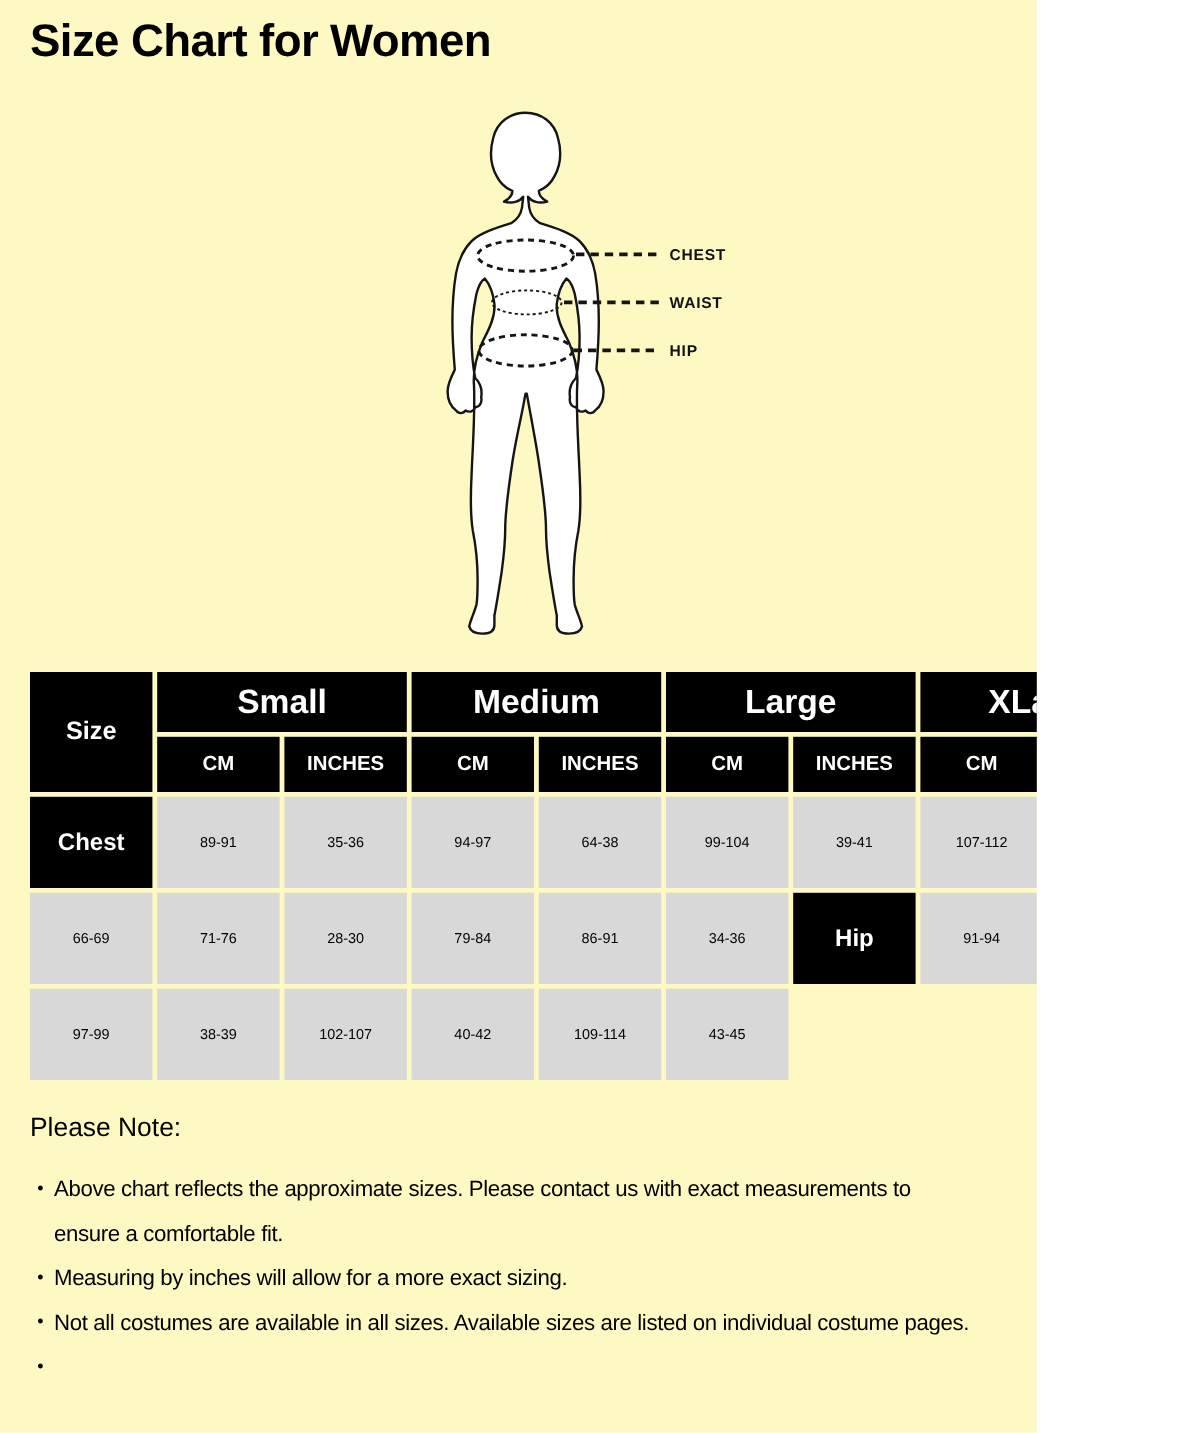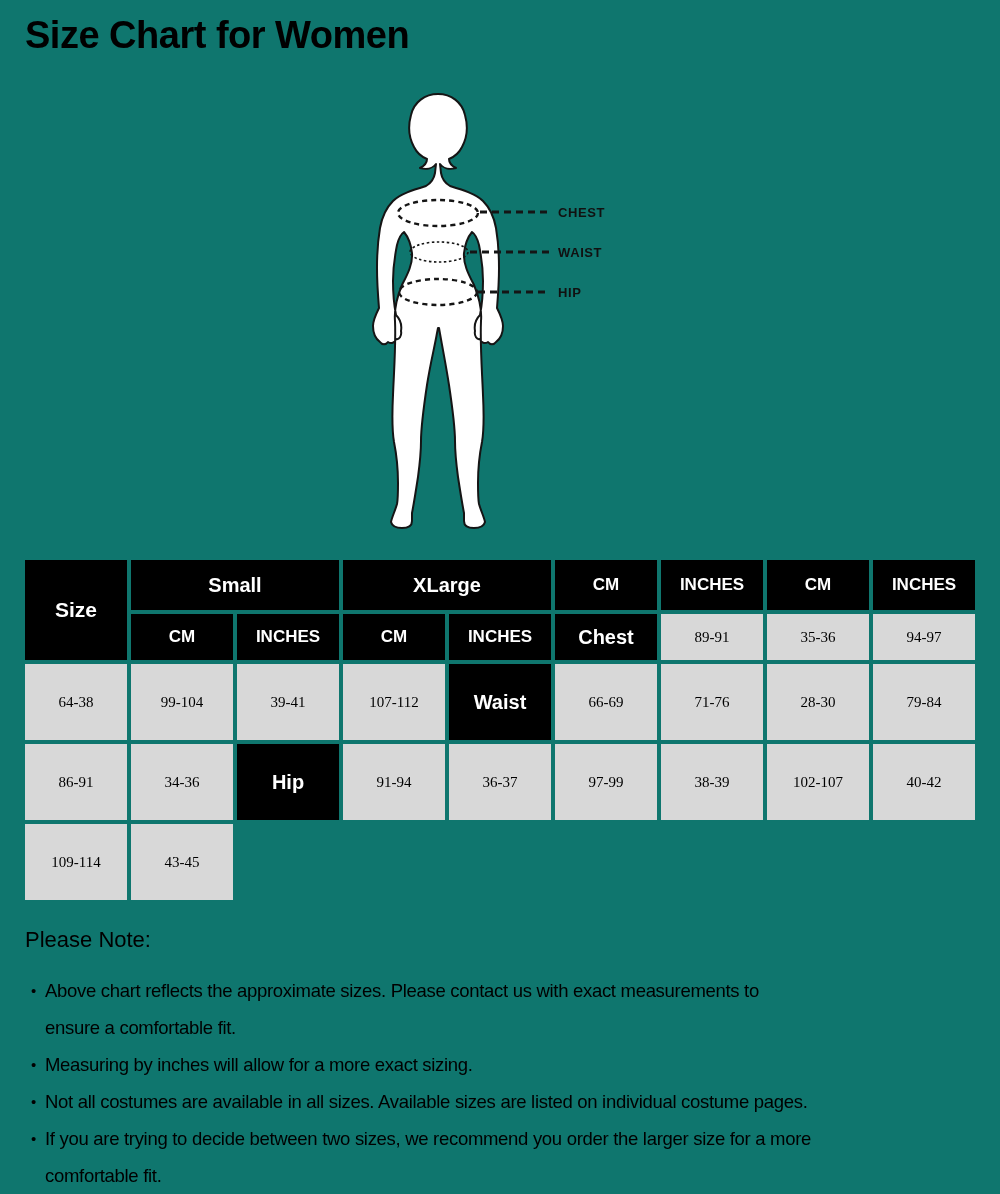--- a/index.html
+++ b/index.html
@@ -3,23 +3,23 @@
 <meta charset="utf-8">
 <style>
   html, body {
     margin: 0;
     padding: 0;
     background: #ffffff;
     font-family: "Liberation Sans", sans-serif;
   }
   .page {
     position: relative;
-    width: 1000px;
+    width: 864px;
     height: 1194px;
-    background: #0f766e;
+    background: #fef9c3;
     overflow: hidden;
   }
 
   
   .page-title {
     position: absolute;
     left: 25px;
     top: 14px;
     font-size: 38px;
     font-weight: bold;
@@ -64,36 +64,35 @@
     background: #000000;
     color: #ffffff;
     font-weight: bold;
   }
   .corner {
     grid-row: span 2;
     font-size: 21px;
   }
   .group {
     grid-column: span 2;
-    font-size: 20px;
+    font-size: 28px;
   }
   .unit {
     font-size: 17px;
   }
   .rowlabel {
     background: #000000;
     color: #ffffff;
     font-weight: bold;
     font-size: 20px;
   }
   .val {
     background: #d8d8d8;
     color: #000000;
-    font-size: 15px;
-    font-family: Liberation Serif, serif;
+    font-size: 12px;
   }
 
   
   .notes {
     position: absolute;
     left: 25px;
     top: 924px;
     width: 958px;
     color: #000000;
   }
@@ -173,20 +172,22 @@
     <line x1="148" y1="207" x2="220" y2="207" stroke="#151515" stroke-width="3.2" stroke-dasharray="7 5"></line>
 
     <text x="228" y="132">CHEST</text>
     <text x="228" y="172">WAIST</text>
     <text x="228" y="212">HIP</text>
   </svg>
 
   <div class="size-table">
     <div class="cell hdr corner">Size</div>
     <div class="cell hdr group">Small</div>
+    <div class="cell hdr group">Medium</div>
+    <div class="cell hdr group">Large</div>
     <div class="cell hdr group">XLarge</div>
 
     <div class="cell hdr unit">CM</div>
     <div class="cell hdr unit">INCHES</div>
     <div class="cell hdr unit">CM</div>
     <div class="cell hdr unit">INCHES</div>
     <div class="cell hdr unit">CM</div>
     <div class="cell hdr unit">INCHES</div>
     <div class="cell hdr unit">CM</div>
     <div class="cell hdr unit">INCHES</div>
@@ -230,18 +231,16 @@
     <div class="note-item">
       <span class="note-bullet">•</span>
       <span class="note-text">Measuring by inches will allow for a more exact sizing.</span>
     </div>
     <div class="note-item">
       <span class="note-bullet">•</span>
       <span class="note-text">Not all costumes are available in all sizes. Available sizes are listed on individual costume pages.</span>
     </div>
     <div class="note-item">
       <span class="note-bullet">•</span>
-      <span class="note-text">If you are trying to decide between two sizes, we recommend you order the larger size for a more
-comfortable fit.</span>
     </div>
   </div>
 
 </div>
 
 </body></html>

